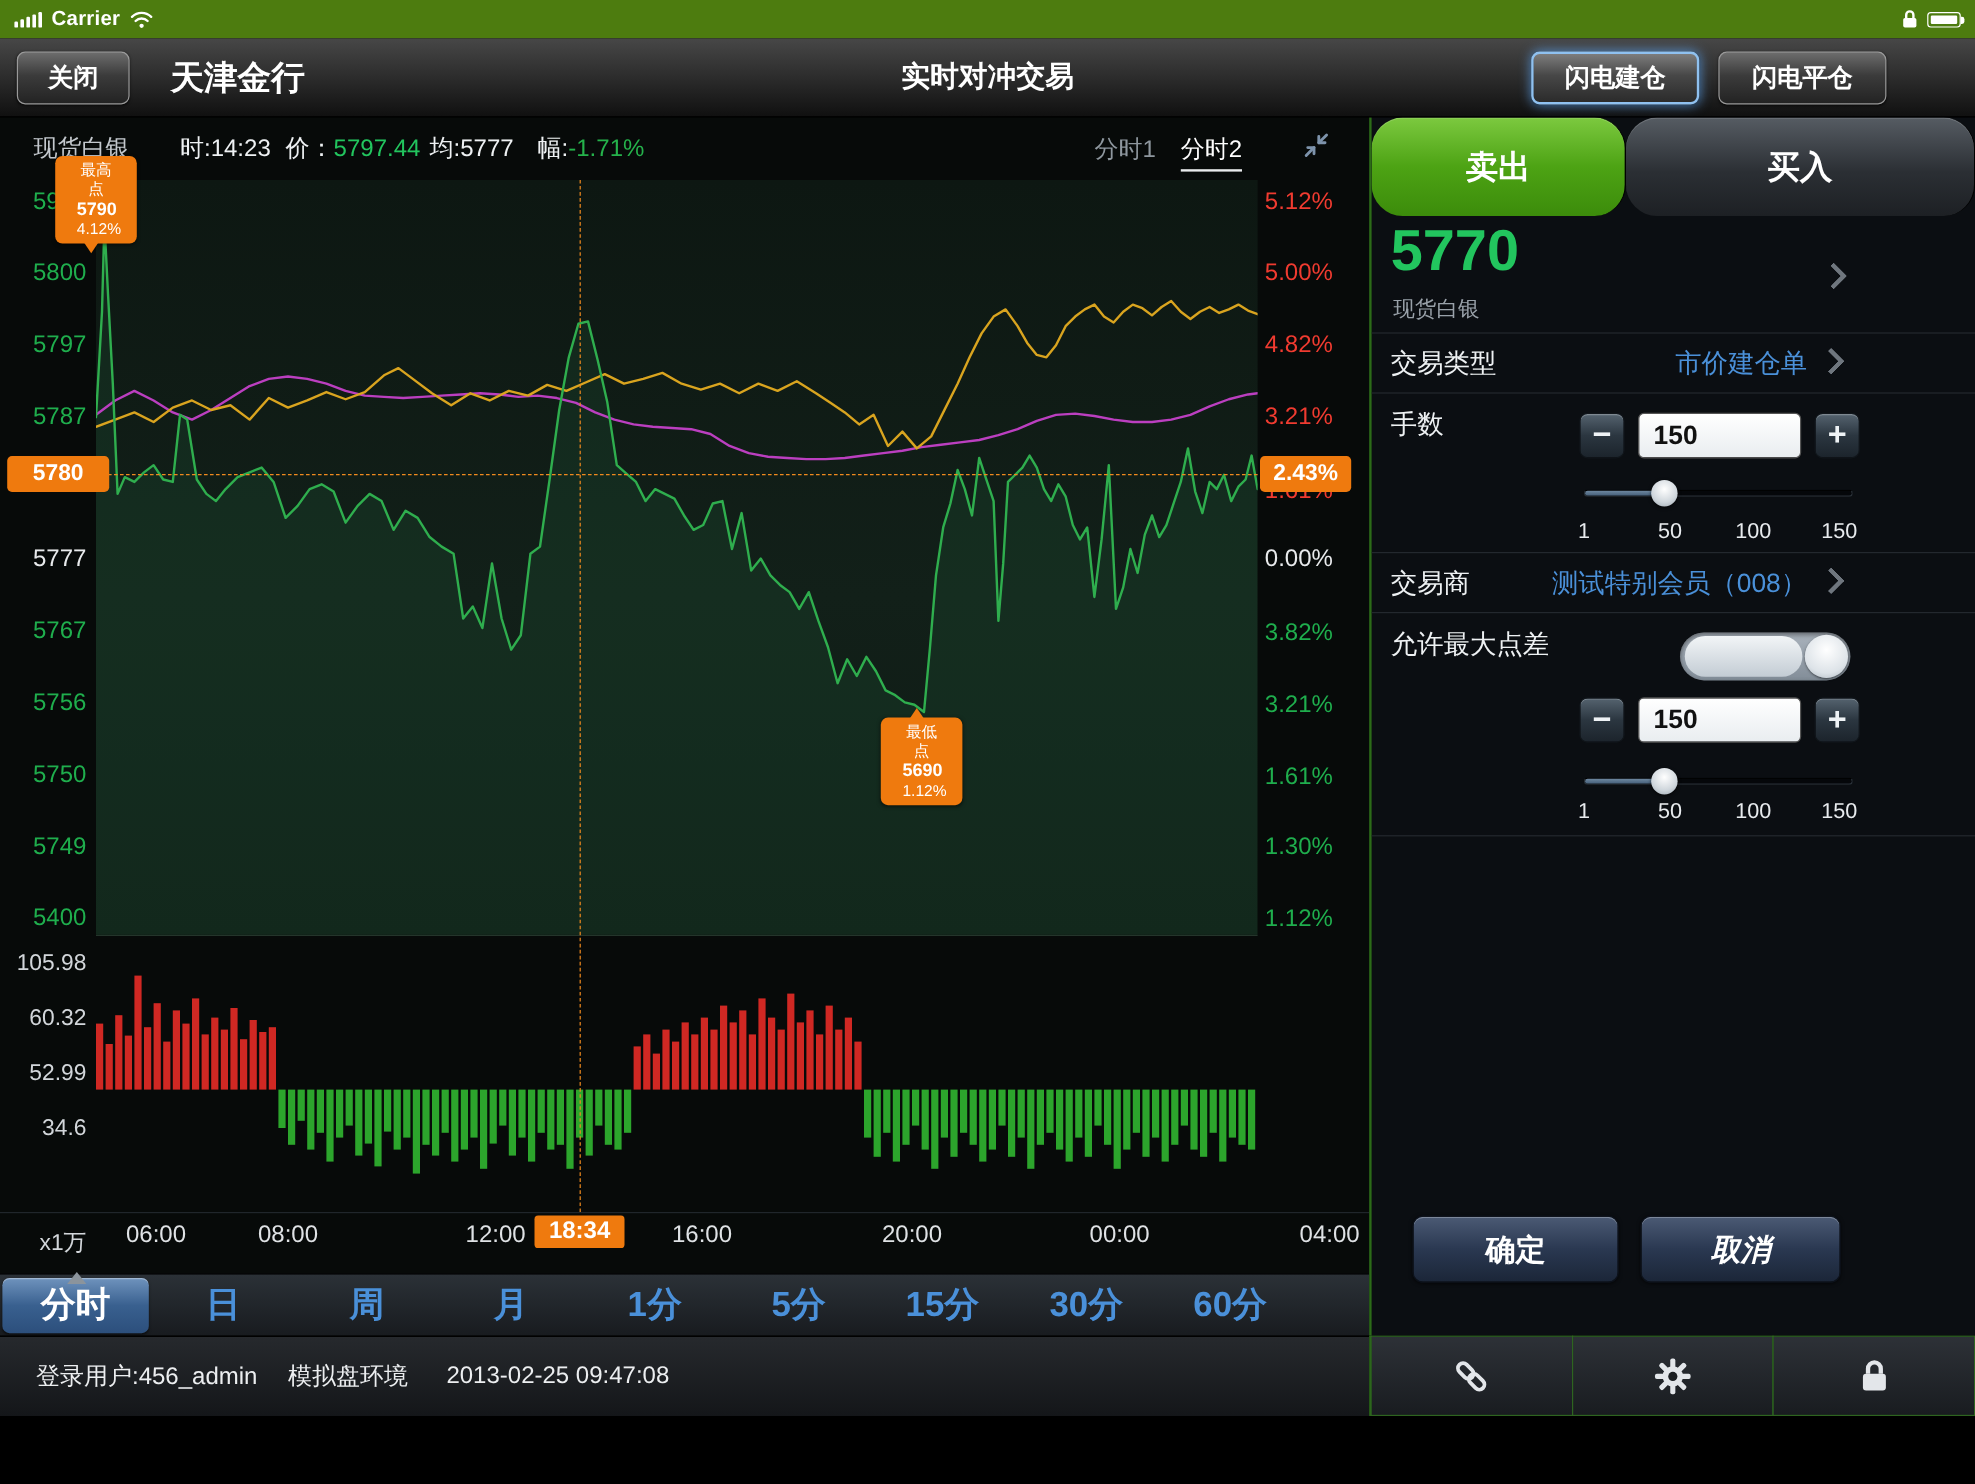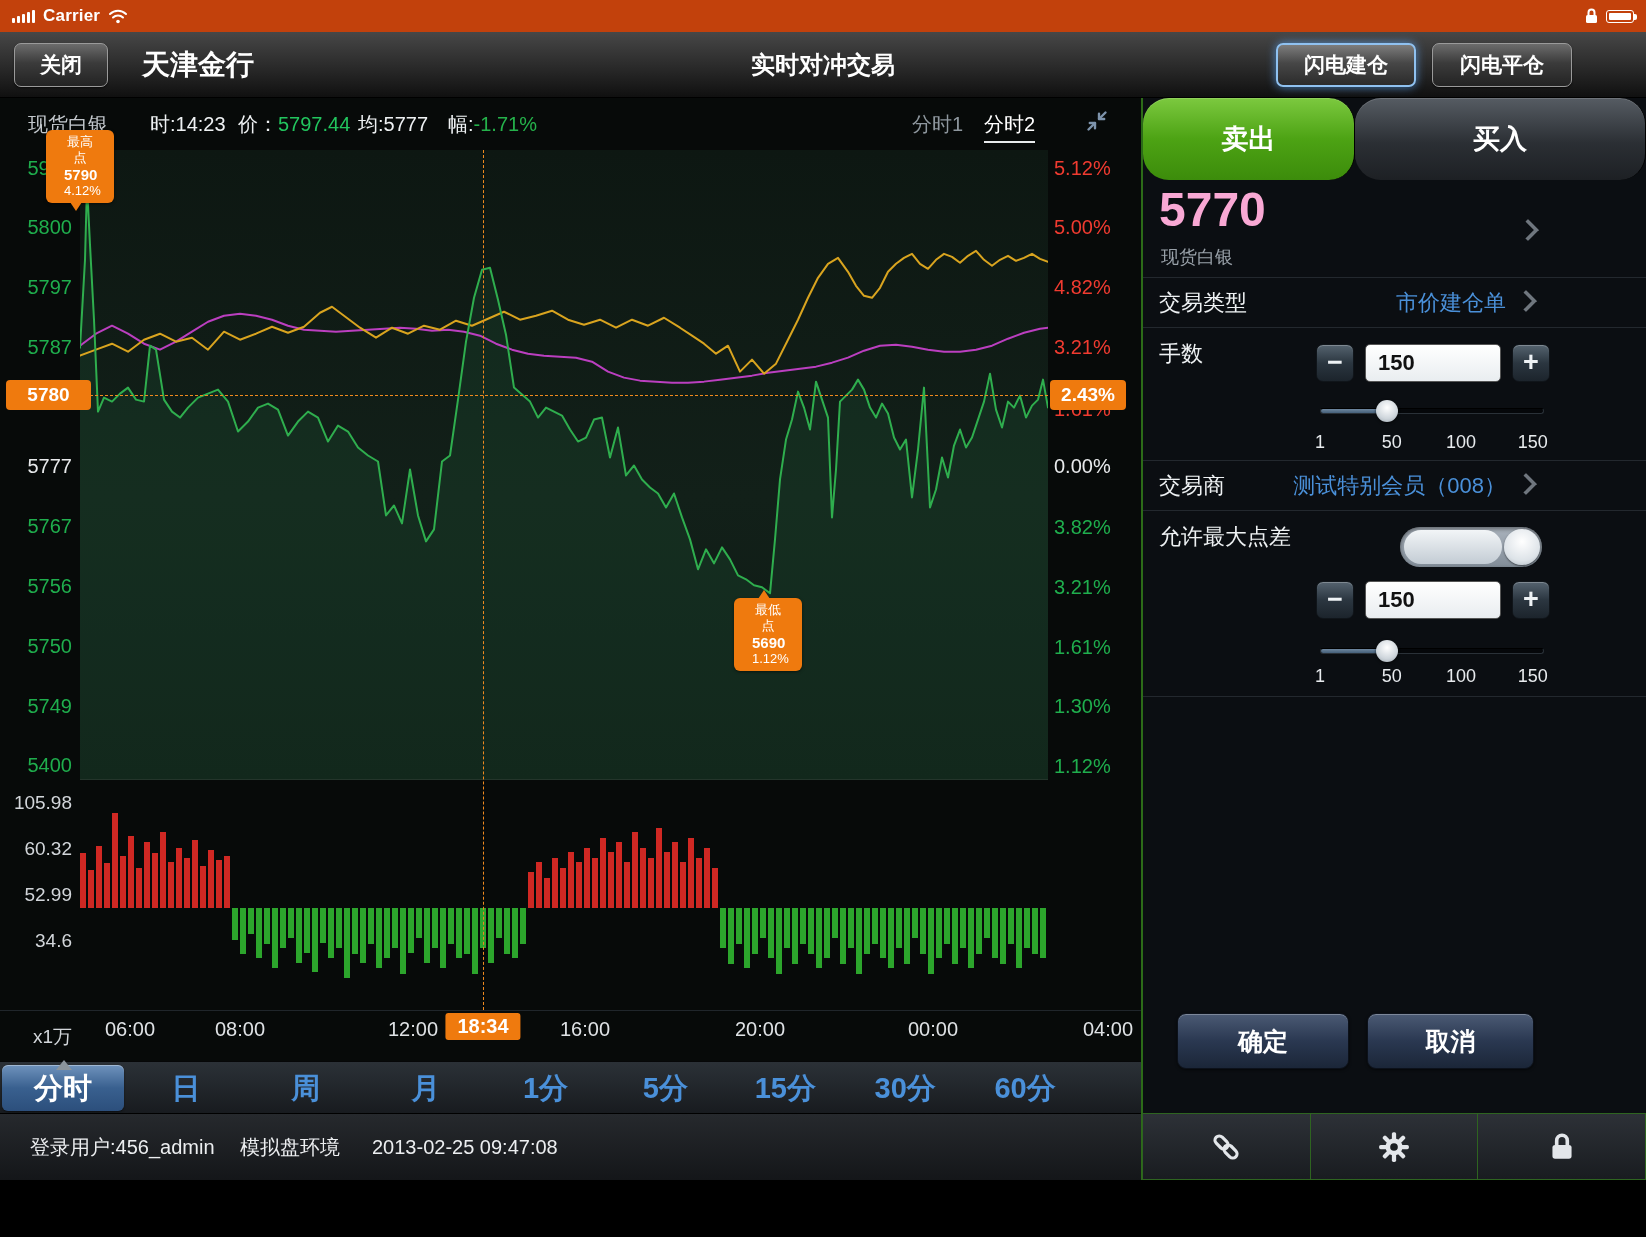--- a/index.html
+++ b/index.html
@@ -1,21 +1,21 @@
 <!DOCTYPE html>
 <html><head>
 <meta charset="utf-8">
 <style>
   * { margin:0; padding:0; box-sizing:border-box; }
   html,body { background:#000; }
   body { font-family:"Liberation Sans","DejaVu Sans",sans-serif; }
   .screen { position:relative; width:1646px; height:1237px; background:#000; overflow:hidden; color:#fff; }
 
   
-  .statusbar { position:absolute; left:0; top:0; width:100%; height:32px; background:#c2410c; display:flex; justify-content:space-between; padding:16px 12px; }
+  .statusbar { position:absolute; left:0; top:0; width:100%; height:32px; background:#4d7c0f; display:flex; justify-content:space-between; padding:16px 12px; }
   .sb-left,.sb-right { display:flex; align-items:center; gap:8px; }
   .signal { display:flex; align-items:flex-end; gap:2px; height:14px; }
   .signal i { display:block; width:3px; background:#fff; border-radius:1px; }
   .signal i:nth-child(1){height:5px;} .signal i:nth-child(2){height:7px;} .signal i:nth-child(3){height:9px;} .signal i:nth-child(4){height:11px;} .signal i:nth-child(5){height:13px;}
   .carrier { font-size:17px; font-weight:bold; letter-spacing:.2px; }
   .battery { position:relative; width:28px; height:13px; border:1px solid #fff; border-radius:3px; padding:2px; }
   .battery::after { content:""; position:absolute; right:-4px; top:3px; width:3px; height:6px; background:#fff; border-radius:0 2px 2px 0; }
   .battery i { display:block; height:100%; width:100%; background:#fff; border-radius:1px; }
 
   
@@ -75,21 +75,21 @@
   .ptab.active { flex:0 0 122px; margin:3px 2px; height:46px; line-height:46px; background:linear-gradient(#6f93bd,#39608f 50%,#2c4f7c); border-radius:6px; color:#fff; box-shadow:inset 0 1px 0 rgba(255,255,255,.35), 0 1px 2px rgba(0,0,0,.5); }
 
   
   .panel { position:absolute; left:1141px; top:98px; width:505px; height:1015px; background:#0b0e12; border-left:2px solid #2c6b18; }
   .side-tabs { display:flex; height:82px; }
   .stab { flex:1; display:flex; align-items:center; justify-content:center; font-size:27px; font-weight:bold; color:#fff; background:linear-gradient(#565c63,#2b2f34 55%,#1d2024); border-right:1px solid #000; cursor:pointer; box-shadow:inset 0 1px 0 rgba(255,255,255,.15);border-radius:26px; }
   .stab:first-child { flex:0 0 212px; }
   .stab.active { background:linear-gradient(#7cc93f,#4da314 50%,#3c8c0b); }
 
   .quote { position:absolute; left:0; top:82px; width:100%; height:98px; border-bottom:1px solid #23282e; cursor:pointer; }
-  .quote .price { position:absolute; left:16px; top:2px; font-size:48px; font-weight:bold; color:#f9a8d4; }
+  .quote .price { position:absolute; left:16px; top:2px; font-size:48px; font-weight:bold; color:#22c55e; }
   .quote .sym { position:absolute; left:18px; bottom:8px; font-size:18px; color:#99a1a9; }
   .chev { position:absolute; width:16px; height:16px; border-top:4px solid #6f767e; border-right:4px solid #6f767e; transform:rotate(45deg); border-radius:1px; }
   .quote .chev { right:110px; top:42px; }
 
   .prow { position:absolute; left:0; width:100%; height:50px; border-bottom:1px solid #23282e; cursor:pointer; }
   .row-type { top:180px; }
   .row-broker { top:363px; }
   .rlabel { position:absolute; left:16px; top:50%; transform:translateY(-50%); font-size:22px; color:#eef1f3; white-space:nowrap; }
   .rlabel.top { top:14px; transform:none; line-height:24px; }
   .rvalue { position:absolute; right:140px; top:50%; transform:translateY(-50%); font-size:22px; color:#4a90d9; white-space:nowrap; }
@@ -111,21 +111,21 @@
   .slider .knob { position:absolute; top:0; width:22px; height:22px; border-radius:50%; background:radial-gradient(circle at 50% 35%, #ffffff, #cfd6dc 60%, #9aa4ad); box-shadow:0 1px 3px rgba(0,0,0,.7); cursor:pointer; }
   .ticks { position:absolute; height:20px; font-size:18px; color:#e8ebee; }
   .ticks span { position:absolute; transform:translateX(-50%); white-space:nowrap; }
 
   .toggle { position:absolute; width:142px; height:40px; border-radius:20px; background:linear-gradient(#aab3bd,#828d98); box-shadow:inset 0 2px 4px rgba(0,0,0,.45); cursor:pointer; }
   .toggle::before { content:""; position:absolute; left:4px; top:3px; width:98px; height:34px; border-radius:17px; background:linear-gradient(#f2f5f7,#c3ccd4); }
   .toggle .tknob { position:absolute; right:2px; top:2px; width:36px; height:36px; border-radius:50%; background:radial-gradient(circle at 50% 35%, #ffffff, #dde3e8 65%, #aab4bd); box-shadow:0 1px 2px rgba(0,0,0,.5); }
 
   .pbtn { position:absolute; top:915px; width:172px; height:56px; border-radius:9px; background:linear-gradient(#4b5a74,#2a3851 50%,#1b2638); border:1px solid #0c111a; box-shadow:inset 0 1px 0 rgba(255,255,255,.28), 0 1px 3px rgba(0,0,0,.6); color:#fff; font-size:25px; font-weight:bold; cursor:pointer; font-family:inherit; }
   .pbtn.confirm { left:34px; }
-  .pbtn.cancel { left:224px; width:167px; }
+  .pbtn.cancel { left:224px; width:167px;font-style:italic; }
 
   
   .footer { position:absolute; left:0; top:1113px; width:1141px; height:67px; background:linear-gradient(#26292d,#141619); border-top:1px solid #000; }
   .footer span { position:absolute; top:50%; transform:translateY(-50%); font-size:20px; color:#eceef0; white-space:nowrap; }
   .f-user { left:30px; } .f-env { left:240px; } .f-time { left:372px; }
   .sys-icons { position:absolute; left:1141px; top:1113px; width:505px; height:67px; display:flex; border-left:2px solid #2c6b18; background:#0b0e12; }
   .sys-btn { flex:1; display:flex; align-items:center; justify-content:center; background:linear-gradient(#2d3137,#191c20); border:1px solid #2e6420; margin-left:-1px; cursor:pointer; }
 </style>
 </head>
 <body>

